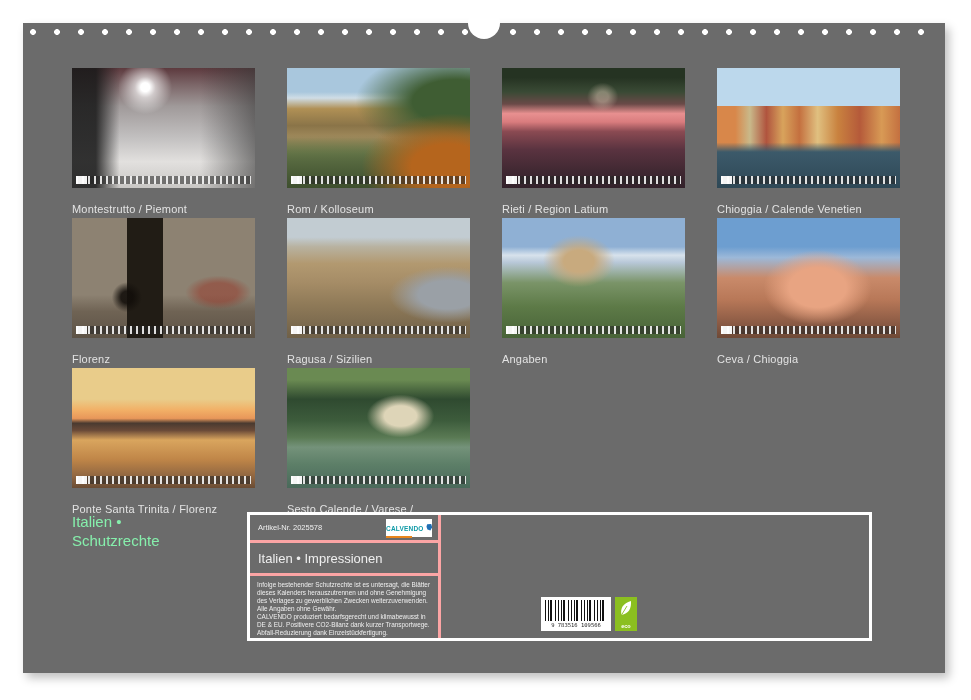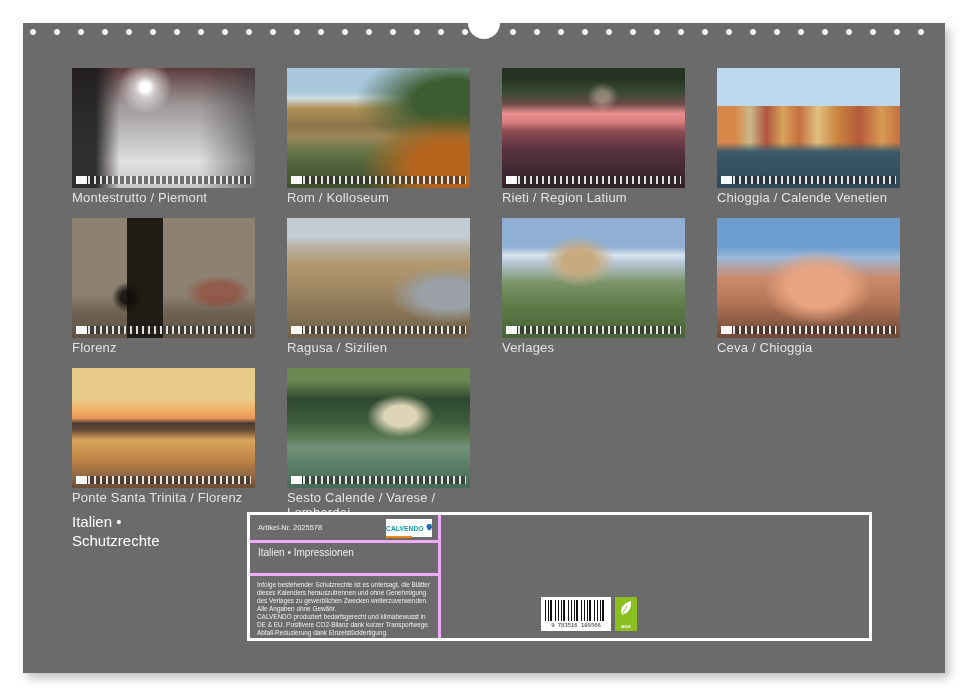--- a/index.html
+++ b/index.html
@@ -14,21 +14,21 @@
   
   .grid{position:absolute;left:49px;top:45px;width:828px;display:grid;
     grid-template-columns:repeat(4,183px);column-gap:32px;row-gap:0;}
   .cell{height:150px;}
   .thumb{position:relative;width:183px;height:120px;overflow:hidden;background:#999;}
   .thumb::after{content:"";position:absolute;left:4px;right:4px;bottom:4px;height:8px;
     background-image:
       linear-gradient(90deg,rgba(255,255,255,.95) 0 11px,rgba(255,255,255,0) 11px),
       repeating-linear-gradient(90deg,rgba(255,255,255,.85) 0 2px,rgba(255,255,255,0) 2px 6px),
       linear-gradient(rgba(35,35,35,.55),rgba(35,35,35,.55));}
-  .cap{margin-top:2px;font-size:13px;color:#e3e3e3;letter-spacing:.2px;}
+  .cap{margin-top:15px;font-size:11px;color:#e3e3e3;letter-spacing:.2px;}
   
   .t1{background:
     radial-gradient(circle at 40% 16%,#ffffff 3%,rgba(255,255,255,.6) 7%,rgba(255,255,255,0) 18%),
     linear-gradient(90deg,rgba(25,25,25,.88) 0 13%,rgba(25,25,25,0) 26%,rgba(255,255,255,0) 70%,rgba(55,55,55,.6) 100%),
     linear-gradient(180deg,#5d3a3e 0%,#7c6668 14%,#a09a9a 32%,#c2c0c0 58%,#e2e0de 78%,#c9c7c5 100%);}
   .t2{background:
     radial-gradient(ellipse at 88% 82%,#b5651d 0 16%,rgba(181,101,29,0) 38%),
     radial-gradient(ellipse at 92% 28%,#3f5d33 0 18%,rgba(63,93,51,0) 42%),
     linear-gradient(180deg,rgba(0,0,0,0) 56%,rgba(81,99,60,.85) 78%,#3e4f2e 100%),
     linear-gradient(180deg,#a9c7dd 0 20%,#cfdde6 25%,#b09055 34%,#8a7448 48%,#a08a5c 58%,#7a8a55 72%,#5a6e3f 100%);}
@@ -62,31 +62,31 @@
     linear-gradient(90deg,rgba(0,0,0,0) 0 40%,#3f7fae 40% 58%,rgba(0,0,0,0) 58%),
     linear-gradient(180deg,#8a6a50 0 10%,#c9b08a 10% 72%,#b89c74 100%);
     background-size:100% 100%,100% 100%,100% 70%,100% 100%;background-position:0 0,0 0,0 32px,0 0;background-repeat:no-repeat;}
   .t11{background:
     radial-gradient(ellipse at 60% 45%,#a05a44 0 15%,rgba(160,90,68,0) 30%),
     linear-gradient(180deg,#b6cfe2 0 30%,#d8e4ea 37%,#9ab873 52%,#7aa050 66%,#6a9048 84%,#86a45c 100%);}
   .t12{background:
     radial-gradient(ellipse at 62% 40%,#ded5b8 0 10%,rgba(222,213,184,0) 21%),
     linear-gradient(180deg,#6a8a52 0 10%,#2f4a30 26%,#3d5c3c 44%,#5a7a54 58%,#74927a 66%,#5d7f68 80%,#49695a 100%);}
   
-  .title{position:absolute;left:49px;top:490px;color:#ffffff;font-size:15px;line-height:1.25;}
+  .title{position:absolute;left:49px;top:490px;color:#86efac;font-size:15px;line-height:1.25;}
   .infobox{position:absolute;left:224px;top:489px;width:625px;height:129px;box-sizing:border-box;
-    background:#f0abfc;border:3px solid #ffffff;display:flex;gap:3px;color:#efefef;}
+    background:#fca5a5;border:3px solid #ffffff;display:flex;gap:3px;color:#efefef;}
   .col-l{width:188px;display:flex;flex-direction:column;gap:3px;}
   .cell-g{background:#6b6b6b;}
   .c1{height:25px;display:flex;align-items:center;justify-content:space-between;padding:0 6px 0 8px;box-sizing:border-box;}
   .c1 .art{font-size:7.5px;}
   .logo{width:46px;height:18px;background:#ffffff;display:flex;align-items:center;justify-content:center;gap:2px;}
   .logo .lt{font-size:6.5px;font-weight:bold;color:#0e9aa7;letter-spacing:.2px;line-height:1;}
   .logo .tag{display:block;height:2px;width:26px;background:#e8851c;margin-top:1px;}
-  .c2{height:25px;display:flex;align-items:flex-end;padding:15px 8px;box-sizing:border-box;font-size:10px;}
+  .c2{height:25px;display:flex;align-items:center;padding:15px 8px;box-sizing:border-box;font-size:13px;}
   .c3{flex:1;padding:5px 7px;box-sizing:border-box;font-size:6.4px;line-height:1.24;white-space:pre-line;overflow:hidden;}
   .col-m{width:238px;position:relative;}
   .isbn{position:absolute;top:10px;left:8px;font-size:8.5px;}
   .pub{position:absolute;top:10px;left:112px;font-size:8.5px;line-height:1.22;}
   .auth{position:absolute;top:42px;left:8px;font-size:7px;}
   .col-r{flex:1;position:relative;}
   .bcwrap{position:absolute;bottom:7px;left:100px;width:70px;height:34px;background:#ffffff;}
   .bars{margin:3px 4px 0 4px;height:21px;
     background:repeating-linear-gradient(90deg,#111 0 1px,rgba(0,0,0,0) 1px 3px,#111 3px 4px,rgba(0,0,0,0) 4px 5px,#111 5px 7px,rgba(0,0,0,0) 7px 10px,#111 10px 11px,rgba(0,0,0,0) 11px 13px);}
   .digs{text-align:center;font-family:"DejaVu Sans Mono",monospace;font-size:5.5px;color:#222;margin-top:1px;}
@@ -122,21 +122,21 @@
     <div class="cell">
       <div class="thumb t5"></div>
       <div class="cap">Florenz</div>
     </div>
     <div class="cell">
       <div class="thumb t6"></div>
       <div class="cap">Ragusa / Sizilien</div>
     </div>
     <div class="cell">
       <div class="thumb t7"></div>
-      <div class="cap">Verlages</div>
+      <div class="cap">Angaben</div>
     </div>
     <div class="cell">
       <div class="thumb t8"></div>
       <div class="cap">Ceva / Chioggia</div>
     </div>
     <div class="cell">
       <div class="thumb t9"></div>
       <div class="cap">Ponte Santa Trinita / Florenz</div>
     </div>
     <div class="cell">

